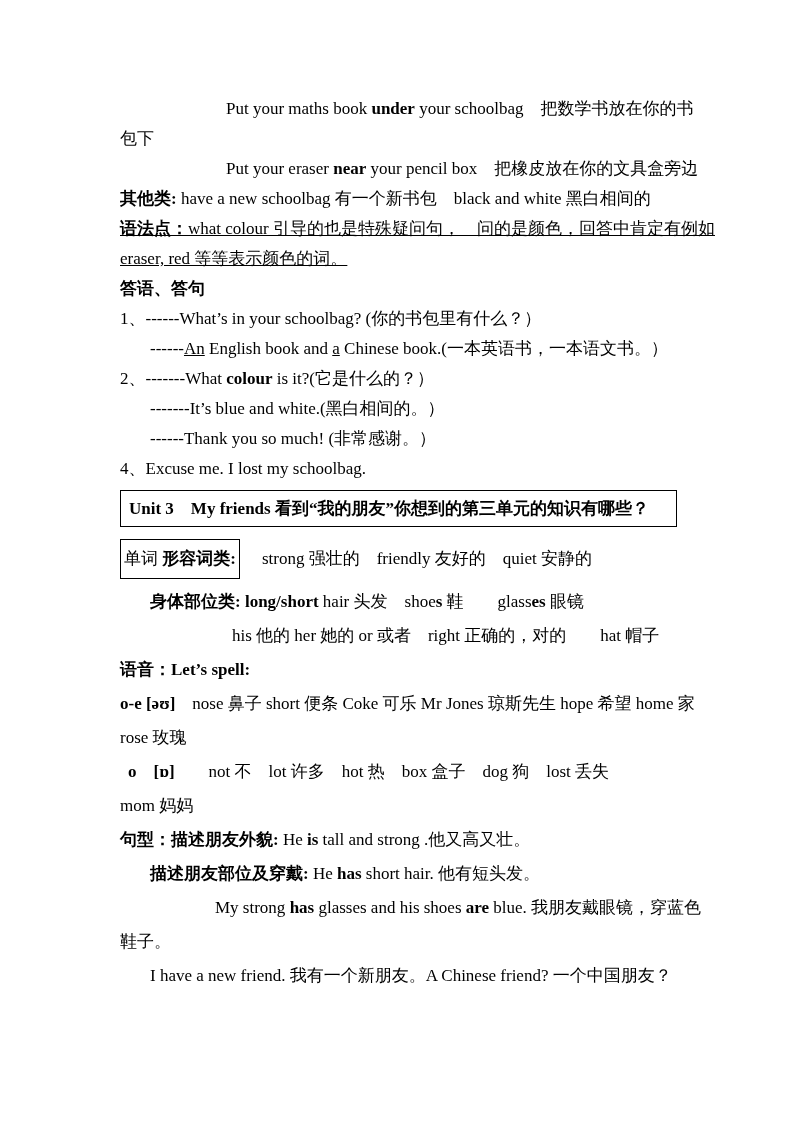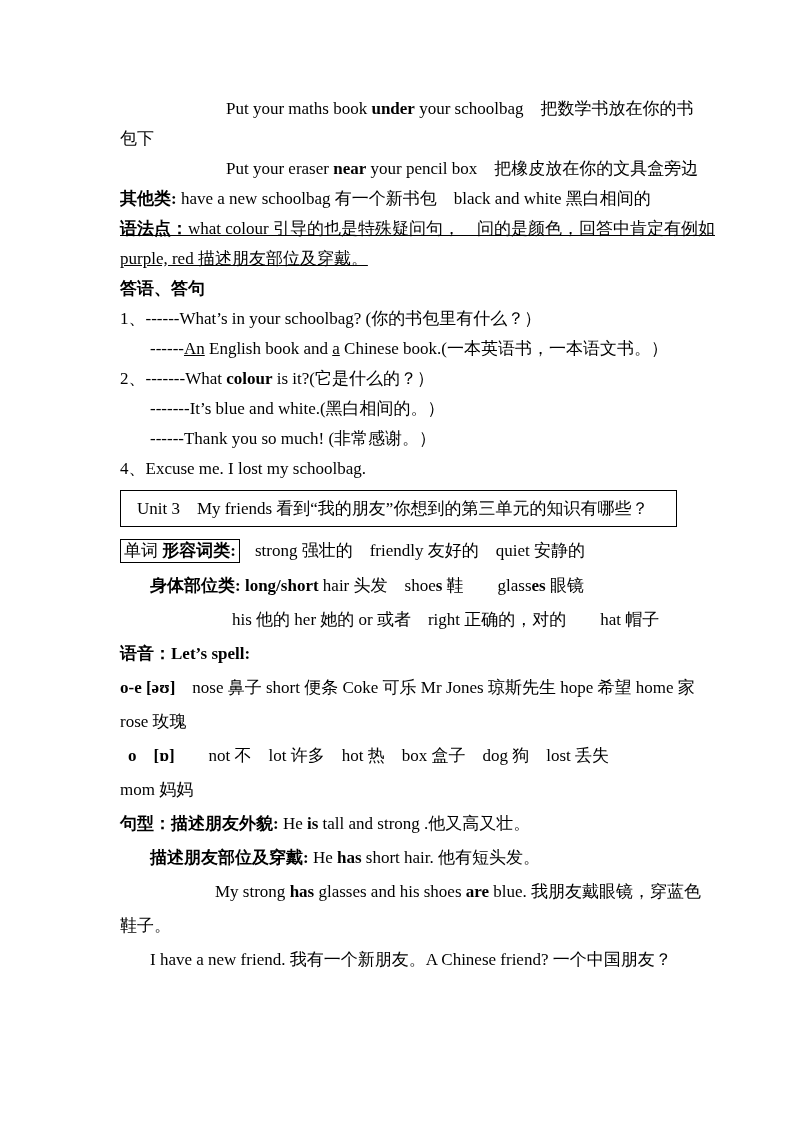--- a/index.html
+++ b/index.html
@@ -14,48 +14,48 @@
   .sec2 { margin-bottom:12px; }
   .ind1 { margin-left:30px; }
   .ind2 { margin-left:106px; }
   .ind3 { margin-left:112px; }
   .ind4 { margin-left:95px; }
   .ind-sm { margin-left:8px; }
   .bd { font-weight:bold; }
   .ul { text-decoration:underline; }
   .unit-box {
     border:1.5px solid #000;
-    padding:6px 16px;
+    padding:6px 8px;
     margin:10px 0 12px 0;
-    font-weight:normal;
+    font-weight:bold;
     white-space:nowrap;
   }
   .inline-box {
     display:inline-block;
     border:1.5px solid #000;
-    padding:0 3px;
-    margin-right:15px;
+    padding:8px 3px;
+    margin-right:22px;
   }
 </style>
 </head>
 <body>
 
 <div class="page">
 
   <p class="ln ind2"><span>Put your maths book </span><span class="bd">under</span><span> your schoolbag　把数学书放在你的书</span></p>
 
   <p class="ln"><span>包下</span></p>
 
   <p class="ln ind2"><span>Put your eraser </span><span class="bd">near</span><span> your pencil box　把橡皮放在你的文具盒旁边</span></p>
 
   <p class="ln"><span class="bd">其他类:</span><span> have a new schoolbag 有一个新书包　black and white 黑白相间的</span></p>
 
   <p class="ln"><span class="bd ul">语法点：</span><span class="ul">what colour 引导的也是特殊疑问句，　问的是颜色，回答中肯定有例如</span></p>
 
-  <p class="ln"><span class="ul">purple, red 描述朋友部位及穿戴。</span></p>
+  <p class="ln"><span class="ul">eraser, red 等等表示颜色的词。</span></p>
 
   <p class="ln"><span class="bd">答语、答句</span></p>
 
   <p class="ln"><span>1、------What’s in your schoolbag? (你的书包里有什么？）</span></p>
 
   <p class="ln ind1"><span>------</span><span class="ul">An</span><span> English book and </span><span class="ul">a</span><span> Chinese book.(一本英语书，一本语文书。）</span></p>
 
   <p class="ln"><span>2、-------What </span><span class="bd">colour</span><span> is it?(它是什么的？）</span></p>
 
   <p class="ln ind1"><span>-------It’s blue and white.(黑白相间的。）</span></p>

